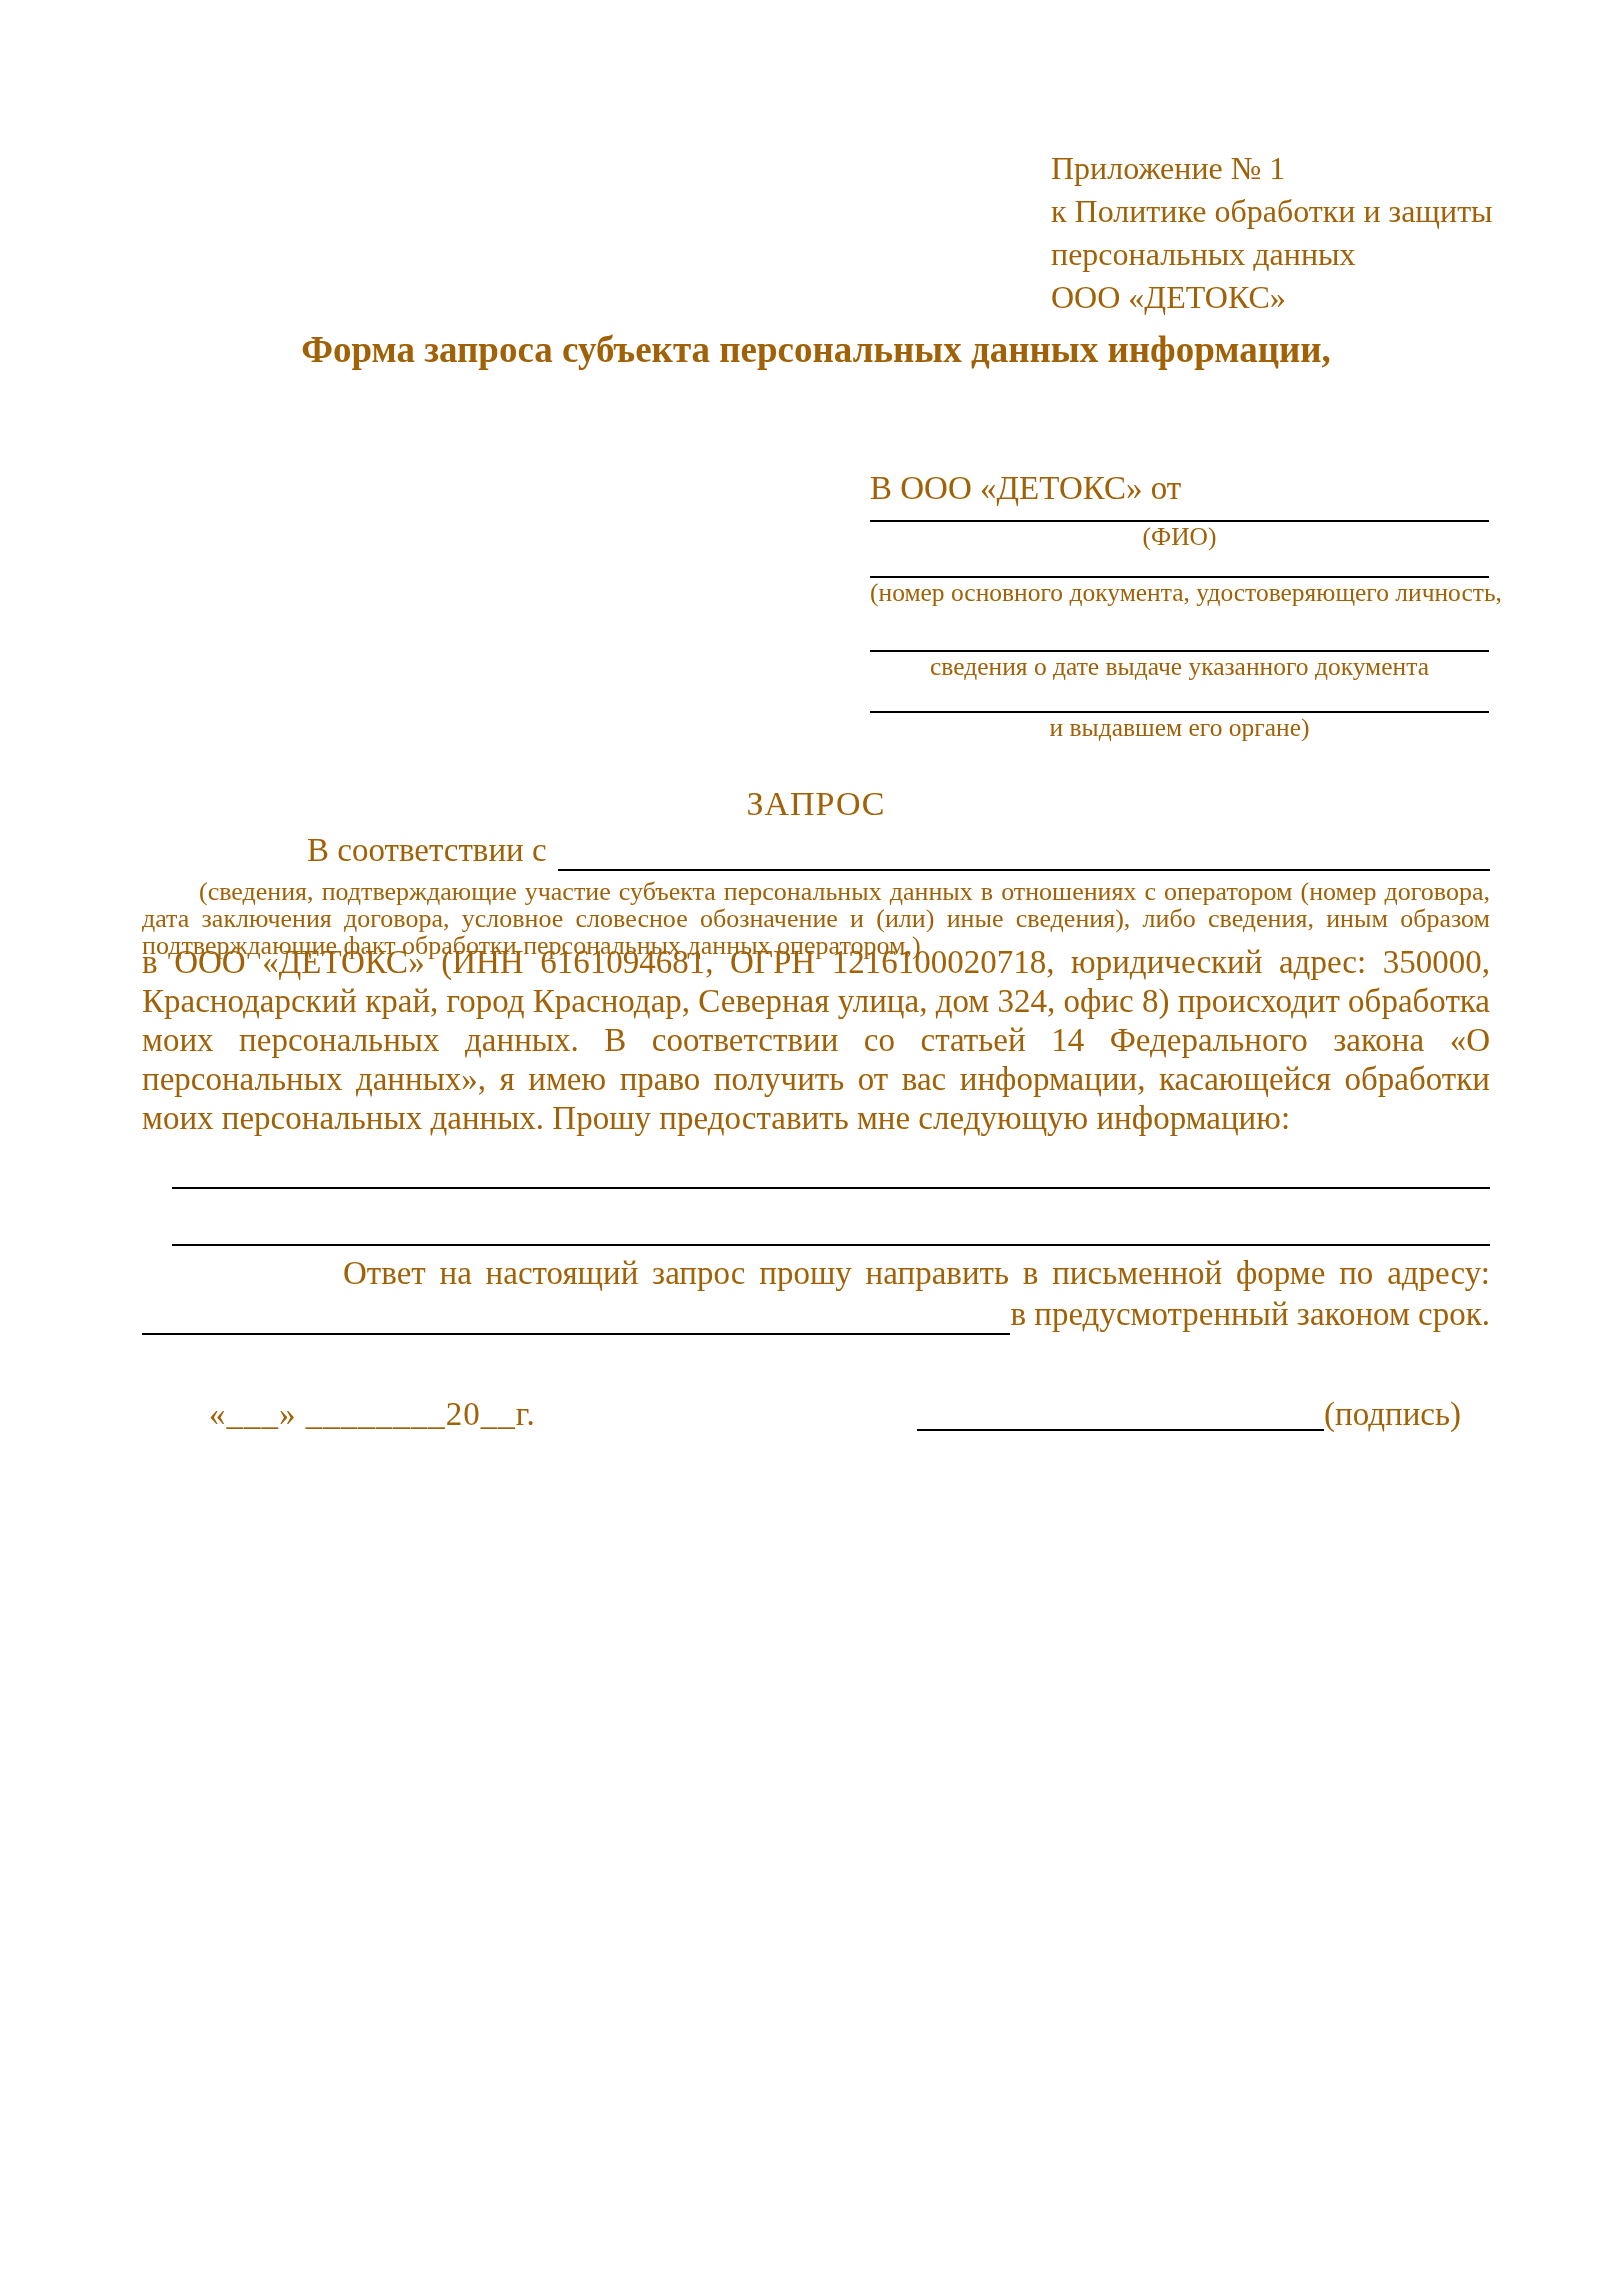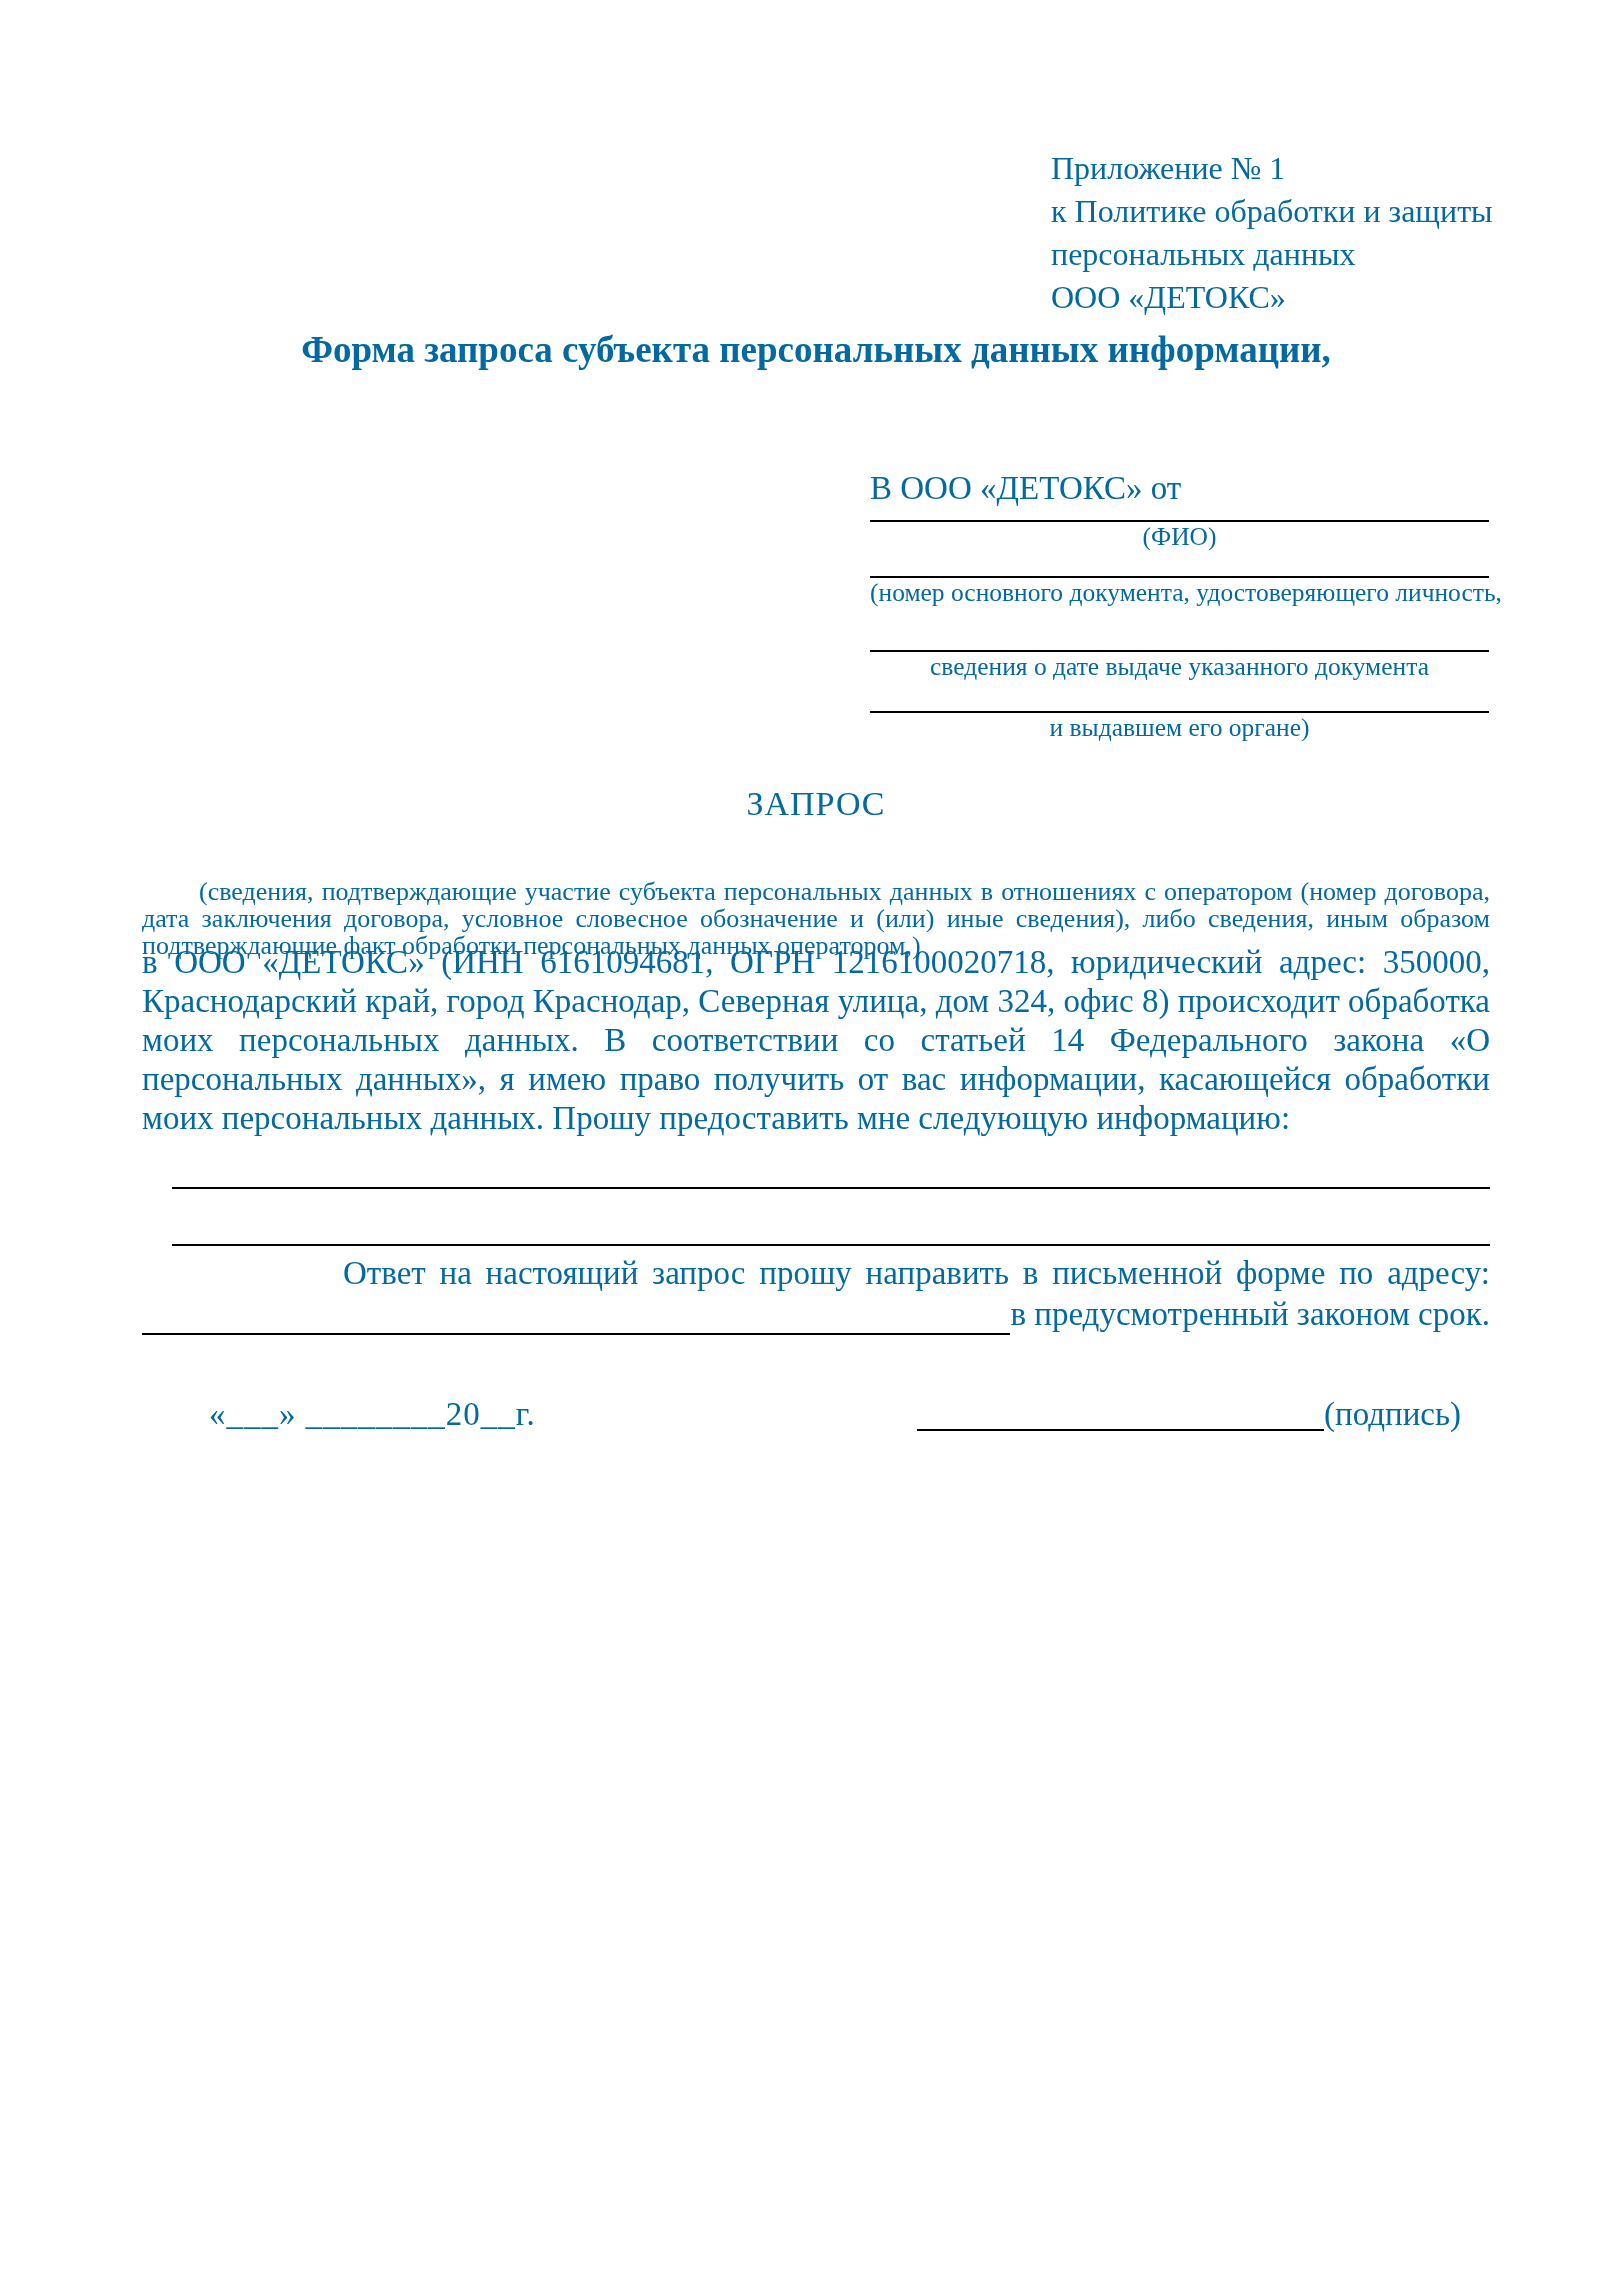--- a/index.html
+++ b/index.html
@@ -5,21 +5,21 @@
   html, body {
     margin: 0;
     padding: 0;
     background: #ffffff;
   }
   .page {
     position: relative;
     width: 1621px;
     height: 2293px;
     background: #ffffff;
-    color: #0369a1;
+    color: #a16207;
     font-family: "Liberation Serif", "DejaVu Serif", serif;
     overflow: hidden;
   }
 
   
   .header-block {
     position: absolute;
     left: 1051px;
     top: 147px;
     width: 461px;
@@ -217,20 +217,24 @@
     <div class="fill f2"></div>
     <div class="cap">(номер основного документа, удостоверяющего личность,</div>
     <div class="fill f3"></div>
     <div class="cap">сведения о дате выдаче указанного документа</div>
     <div class="fill f4"></div>
     <div class="cap">и выдавшем его органе)</div>
   </div>
 
   <div class="zapros">ЗАПРОС</div>
 
+  <div class="intro-row">
+    <span class="intro-label">В соответствии с</span>
+    <span class="intro-fill"></span>
+  </div>
 
   <div class="intro-note">(сведения, подтверждающие участие субъекта персональных данных в отношениях с оператором (номер договора, дата заключения договора, условное словесное обозначение и (или) иные сведения), либо сведения, иным образом подтверждающие факт обработки персональных данных оператором,)</div>
 
   <div class="body-par">в ООО «ДЕТОКС» (ИНН 6161094681, ОГРН 1216100020718, юридический адрес: 350000, Краснодарский край, город Краснодар, Северная улица, дом 324, офис 8) происходит обработка моих персональных данных. В соответствии со статьей 14 Федерального закона «О персональных данных», я имею право получить от вас информации, касающейся обработки моих персональных данных. Прошу предоставить мне следующую информацию:</div>
 
   <div class="blank-line bl1"></div>
   <div class="blank-line bl2"></div>
 
   <div class="answer-par">
     <div class="answer-l1">Ответ на настоящий запрос прошу направить в письменной форме по адресу:</div>

